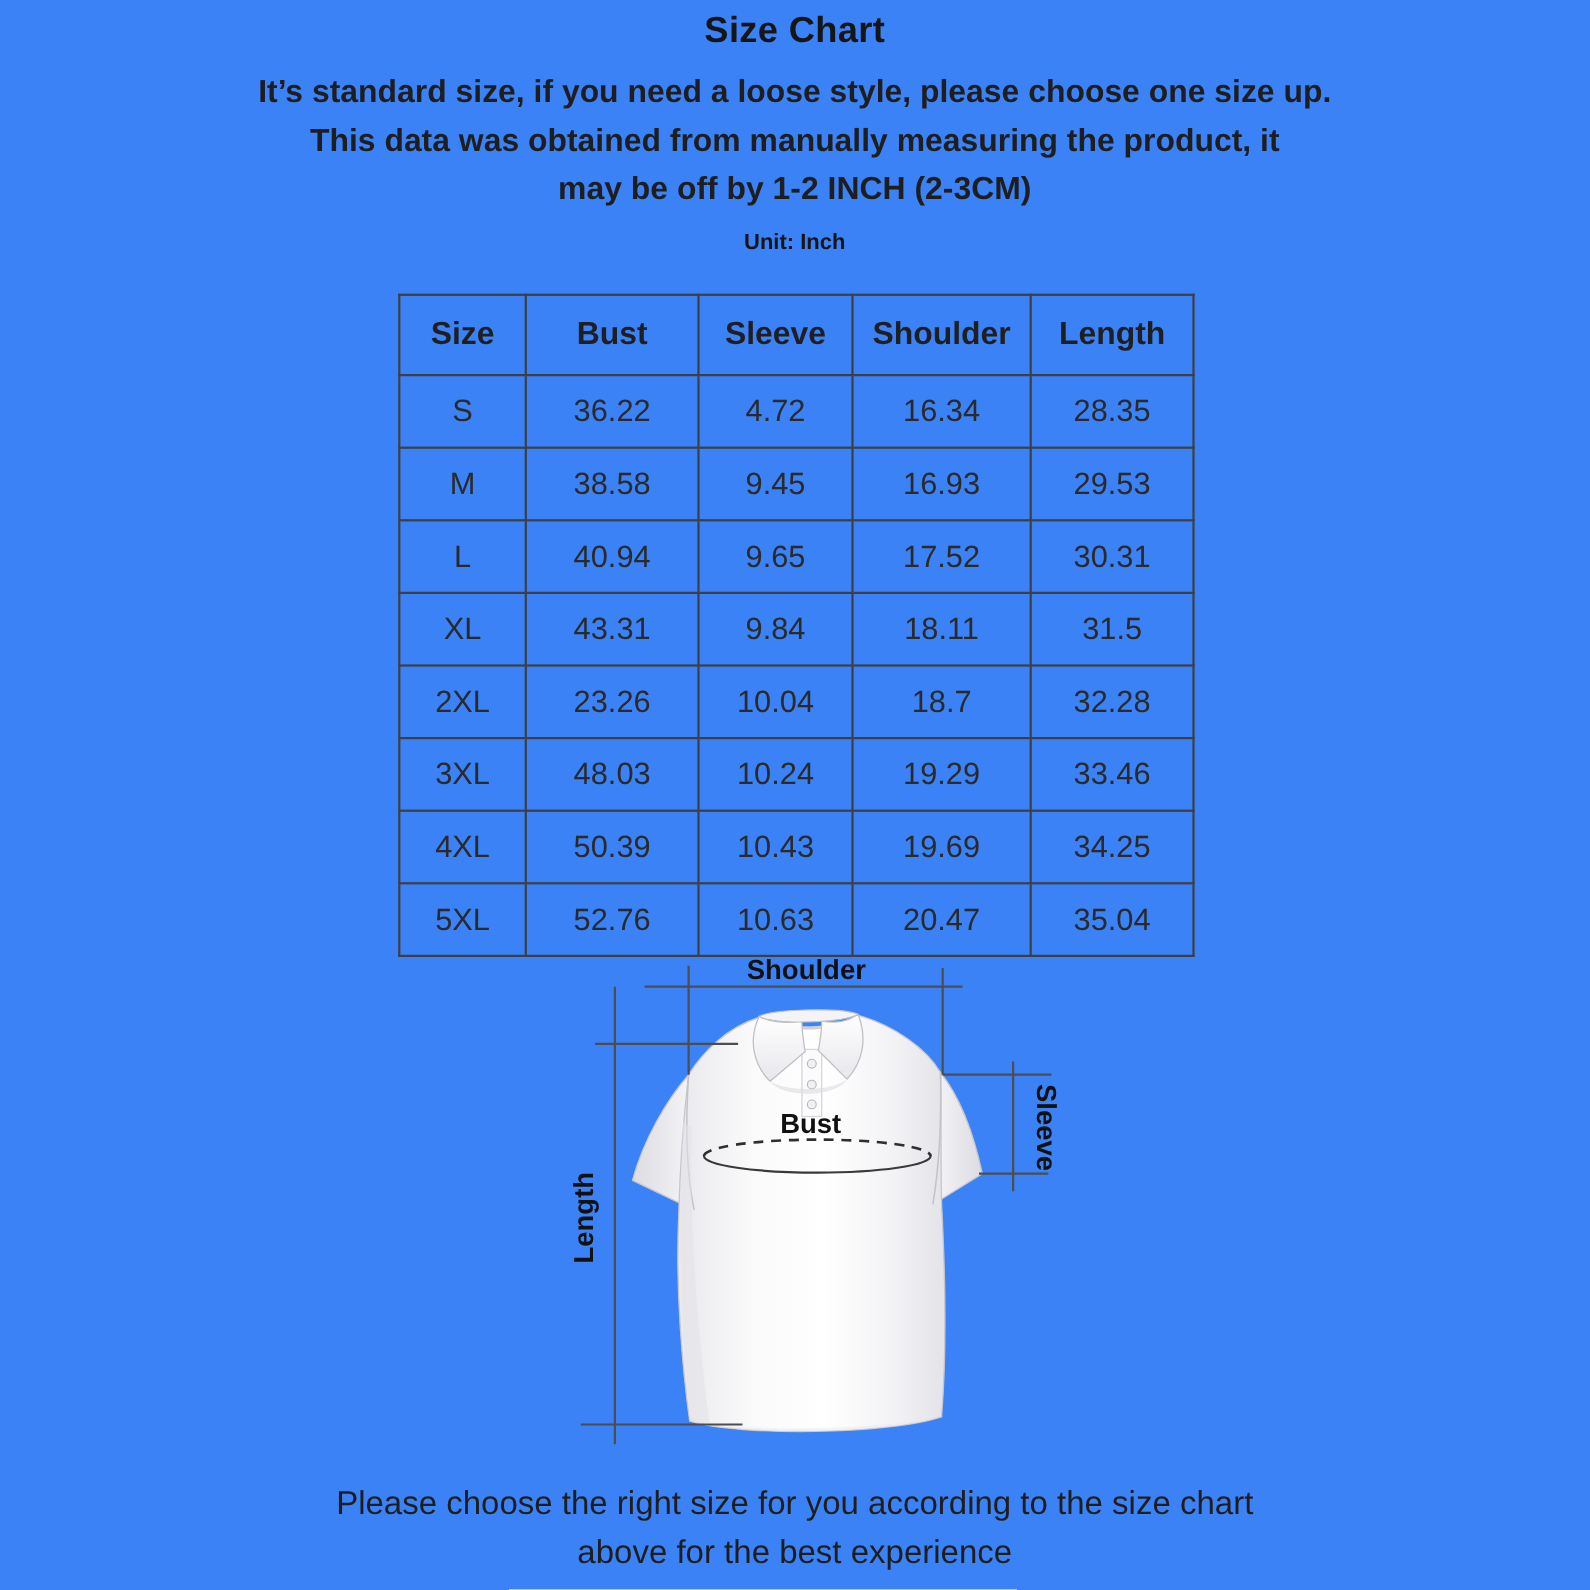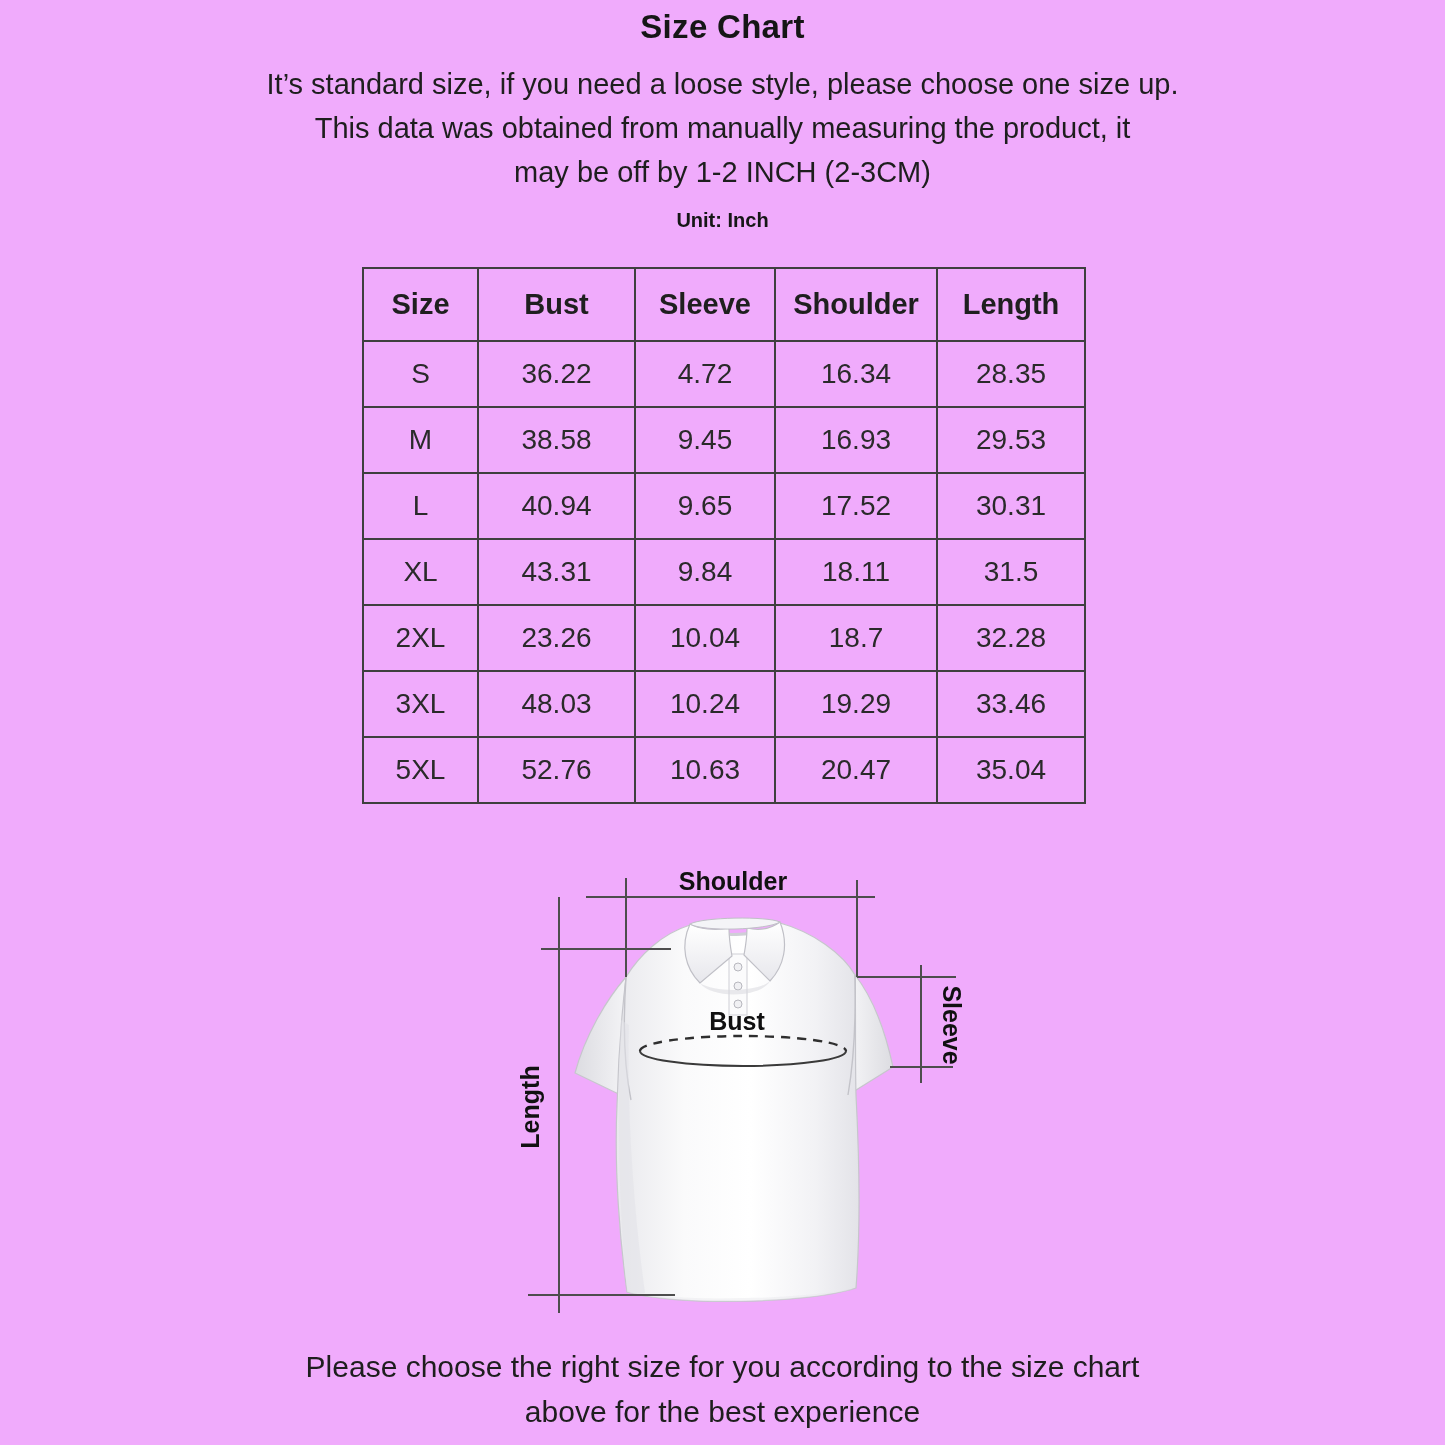--- a/index.html
+++ b/index.html
@@ -1,22 +1,22 @@
 <!DOCTYPE html>
 <html><head>
 <meta charset="utf-8">
 <style>
   html,body{margin:0;padding:0;background:#ffffff;}
   body{width:1445px;height:1445px;overflow:hidden;}
-  .page{position:relative;width:1445px;height:1445px;background:#f0abfc;
+  .page{position:relative;width:1445px;height:1445px;background:#3b82f6;
         font-family:"Liberation Sans",sans-serif;color:#1b1b1b;}
   .title{position:absolute;top:8px;left:0;width:100%;margin:0;text-align:center;
          font-size:33px;font-weight:700;letter-spacing:.3px;color:#161616;}
   .intro{position:absolute;top:62px;left:0;width:100%;margin:0;text-align:center;
-         font-size:29px;line-height:44px;white-space:pre-line;color:#1e1e1e;}
+         font-size:29px;line-height:44px;white-space:pre-line;color:#1e1e1e;font-weight:bold;}
   .unit{position:absolute;top:209px;left:0;width:100%;margin:0;text-align:center;
         font-size:20px;font-weight:700;color:#161616;}
   .size-table{position:absolute;top:267px;left:362px;width:722px;
               border-collapse:collapse;table-layout:fixed;text-align:center;
               font-size:28px;color:#2a2a2a;}
   .size-table th,.size-table td{border:2px solid #3f3f3f;padding:16px;
               vertical-align:middle;overflow:hidden;}
   .size-table thead tr{height:73px;}
   .size-table tbody tr{height:64px;}
   .size-table th{font-size:29px;font-weight:700;color:#1f1f1f;}
@@ -94,20 +94,27 @@
           <td>32.28</td>
         </tr>
         <tr>
           <td>3XL</td>
           <td>48.03</td>
           <td>10.24</td>
           <td>19.29</td>
           <td>33.46</td>
         </tr>
         <tr>
+          <td>4XL</td>
+          <td>50.39</td>
+          <td>10.43</td>
+          <td>19.69</td>
+          <td>34.25</td>
+        </tr>
+        <tr>
           <td>5XL</td>
           <td>52.76</td>
           <td>10.63</td>
           <td>20.47</td>
           <td>35.04</td>
         </tr>
       </tbody>
   </table>
 
   <div class="diagram">

